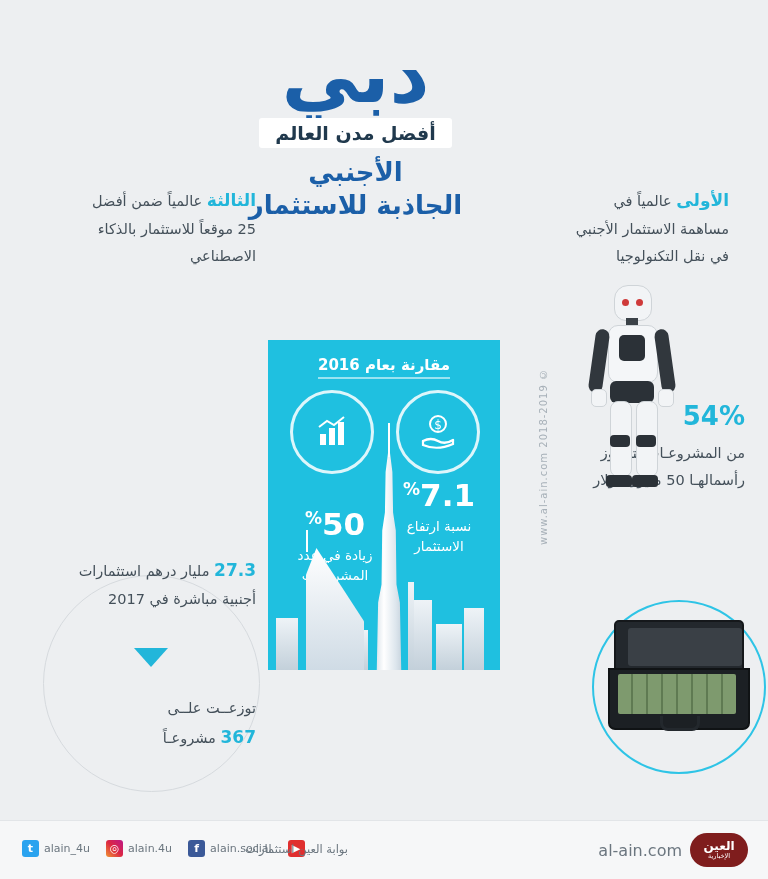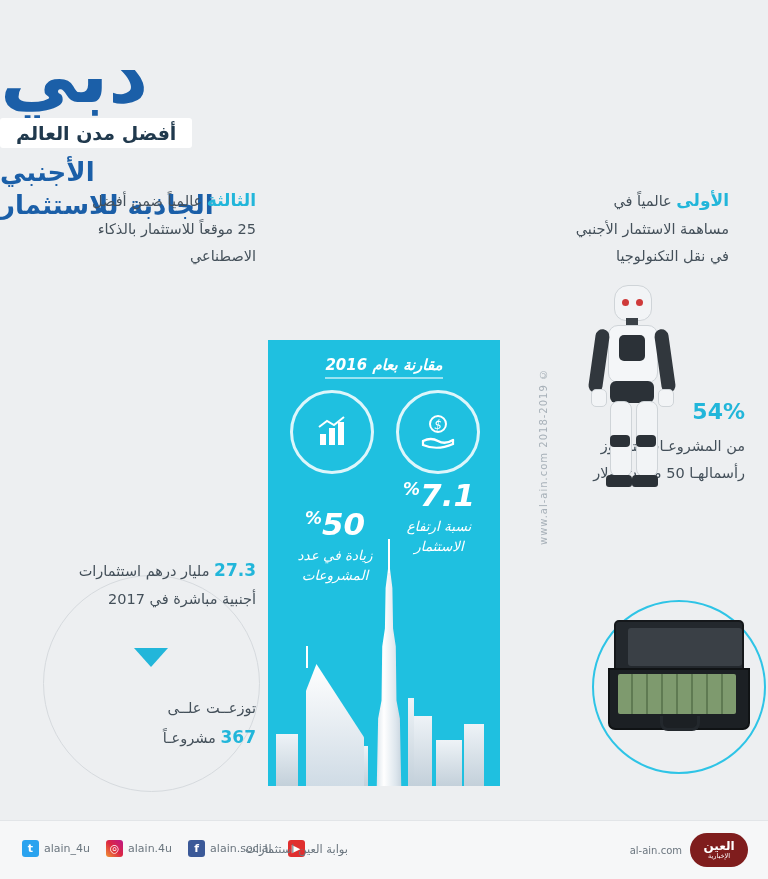--- a/index.html
+++ b/index.html
@@ -7,21 +7,21 @@
     width:768px;height:879px;
     background:#eceff1;
     font-family:"DejaVu Sans","Liberation Sans",sans-serif;
     overflow:hidden;
     position:relative;
   }
   .page{position:relative;width:768px;height:879px;background:#edeff1;}
 
   
   .title-wrap{
-    position:absolute;top:38px;left:0;width:711px;text-align:left;
+    position:absolute;top:38px;left:0;width:711px;text-align:center;
   }
   .main-title{
     font-size:78px;font-weight:bold;color:#1b5fa8;line-height:0.95;
     letter-spacing:-2px;
   }
   .sub-badge{
     display:inline-block;margin-top:6px;
     background:#ffffff;color:#20394d;font-size:19px;font-weight:bold;
     padding:4px 16px;border-radius:3px;
   }
@@ -84,22 +84,22 @@
   .case .lid-in{position:absolute;left:12px;top:6px;width:114px;height:38px;background:#3a4046;border-radius:3px;}
   .case .base{position:absolute;left:0;top:48px;width:138px;height:58px;background:#1c2024;border-radius:0 0 7px 7px;border:2px solid #101315;}
   .case .money{position:absolute;left:10px;top:54px;width:118px;height:40px;background:
       repeating-linear-gradient(90deg,#7e9a6e 0 13px,#5f7a52 13px 15px),
       repeating-linear-gradient(0deg,#8aa878 0 9px,#6b8a5c 9px 11px);
     border-radius:2px;}
   .case .handle{position:absolute;left:52px;top:96px;width:34px;height:12px;border:3px solid #23282d;border-top:none;border-radius:0 0 8px 8px;}
 
   
   .card{
-    position:absolute;left:268px;top:340px;width:232px;height:446px;
-    background:#1fc0e0;overflow:hidden;font-style:italic;
+    position:absolute;left:268px;top:340px;width:232px;height:330px;
+    background:#1fc0e0;overflow:hidden;
   }
   .badge2016{
     position:absolute;top:16px;left:0;width:232px;text-align:center;
     color:#ffffff;font-size:15px;font-weight:bold;
   }
   .badge2016 u{text-decoration:none;border-bottom:2px solid rgba(255,255,255,.55);padding-bottom:3px;}
   .circ{
     position:absolute;top:50px;width:78px;height:78px;border-radius:50%;
     border:3px solid rgba(255,255,255,.85);
   }
@@ -146,21 +146,21 @@
   .social{position:absolute;top:19px;left:22px;display:flex;gap:16px;align-items:center;direction:ltr;}
   .social .it{display:flex;align-items:center;gap:5px;font-size:11px;color:#6b767f;}
   .sicon{width:17px;height:17px;border-radius:3px;display:inline-block;position:relative;}
   .sicon.tw{background:#2aa3ef;}
   .sicon.ig{background:linear-gradient(45deg,#f09433,#dc2743,#bc1888);}
   .sicon.fb{background:#3b5998;}
   .sicon.yt{background:#e02f2f;}
   .sicon span{position:absolute;left:0;top:0;width:17px;height:17px;color:#fff;font-size:11px;line-height:17px;text-align:center;font-weight:bold;}
   .portal{position:absolute;top:21px;left:245px;font-size:11.5px;color:#6b767f;}
   .fr-logo{position:absolute;top:12px;right:20px;display:flex;align-items:center;gap:8px;direction:ltr;}
-  .fr-logo .dom{font-size:10px;color:#6b767f;}
+  .fr-logo .dom{font-size:16px;color:#6b767f;}
   .logo-badge{
     width:58px;height:34px;border-radius:17px;background:#7f1d1d;
     color:#fff;display:flex;flex-direction:column;align-items:center;justify-content:center;
     font-size:12px;font-weight:bold;line-height:1.05;
   }
   .logo-badge .lb2{font-size:6.5px;font-weight:normal;}
 </style>
 </head>
 <body>
 
@@ -177,21 +177,21 @@
 
   <div class="side-block right-al" id="blk-third">
     <span class="hl">الثالثة</span><span> عالمياً ضمن أفضل 25 موقعاً للاستثمار بالذكاء الاصطناعي</span>
   </div>
 
   <div class="side-block right-al" id="blk-first">
     <span class="hl">الأولى</span><span> عالمياً في مساهمة الاستثمار الأجنبي في نقل التكنولوجيا</span>
   </div>
 
   <div class="side-block right-al" id="blk-54">
-    <div class="big-num" style="font-size:22px">54%</div>
+    <div class="big-num" style="font-size:26px">54%</div>
     <div>من المشروعـات يتجـاوز رأسمالهـا 50 مليون دولار</div>
   </div>
 
   <div class="ring-deco"></div>
   <div class="ring-deco2"></div>
 
   <div class="side-block right-al" id="blk-273">
     <span class="big-num">27.3</span><span> مليار درهم استثمارات أجنبية مباشرة في 2017</span>
   </div>
 

